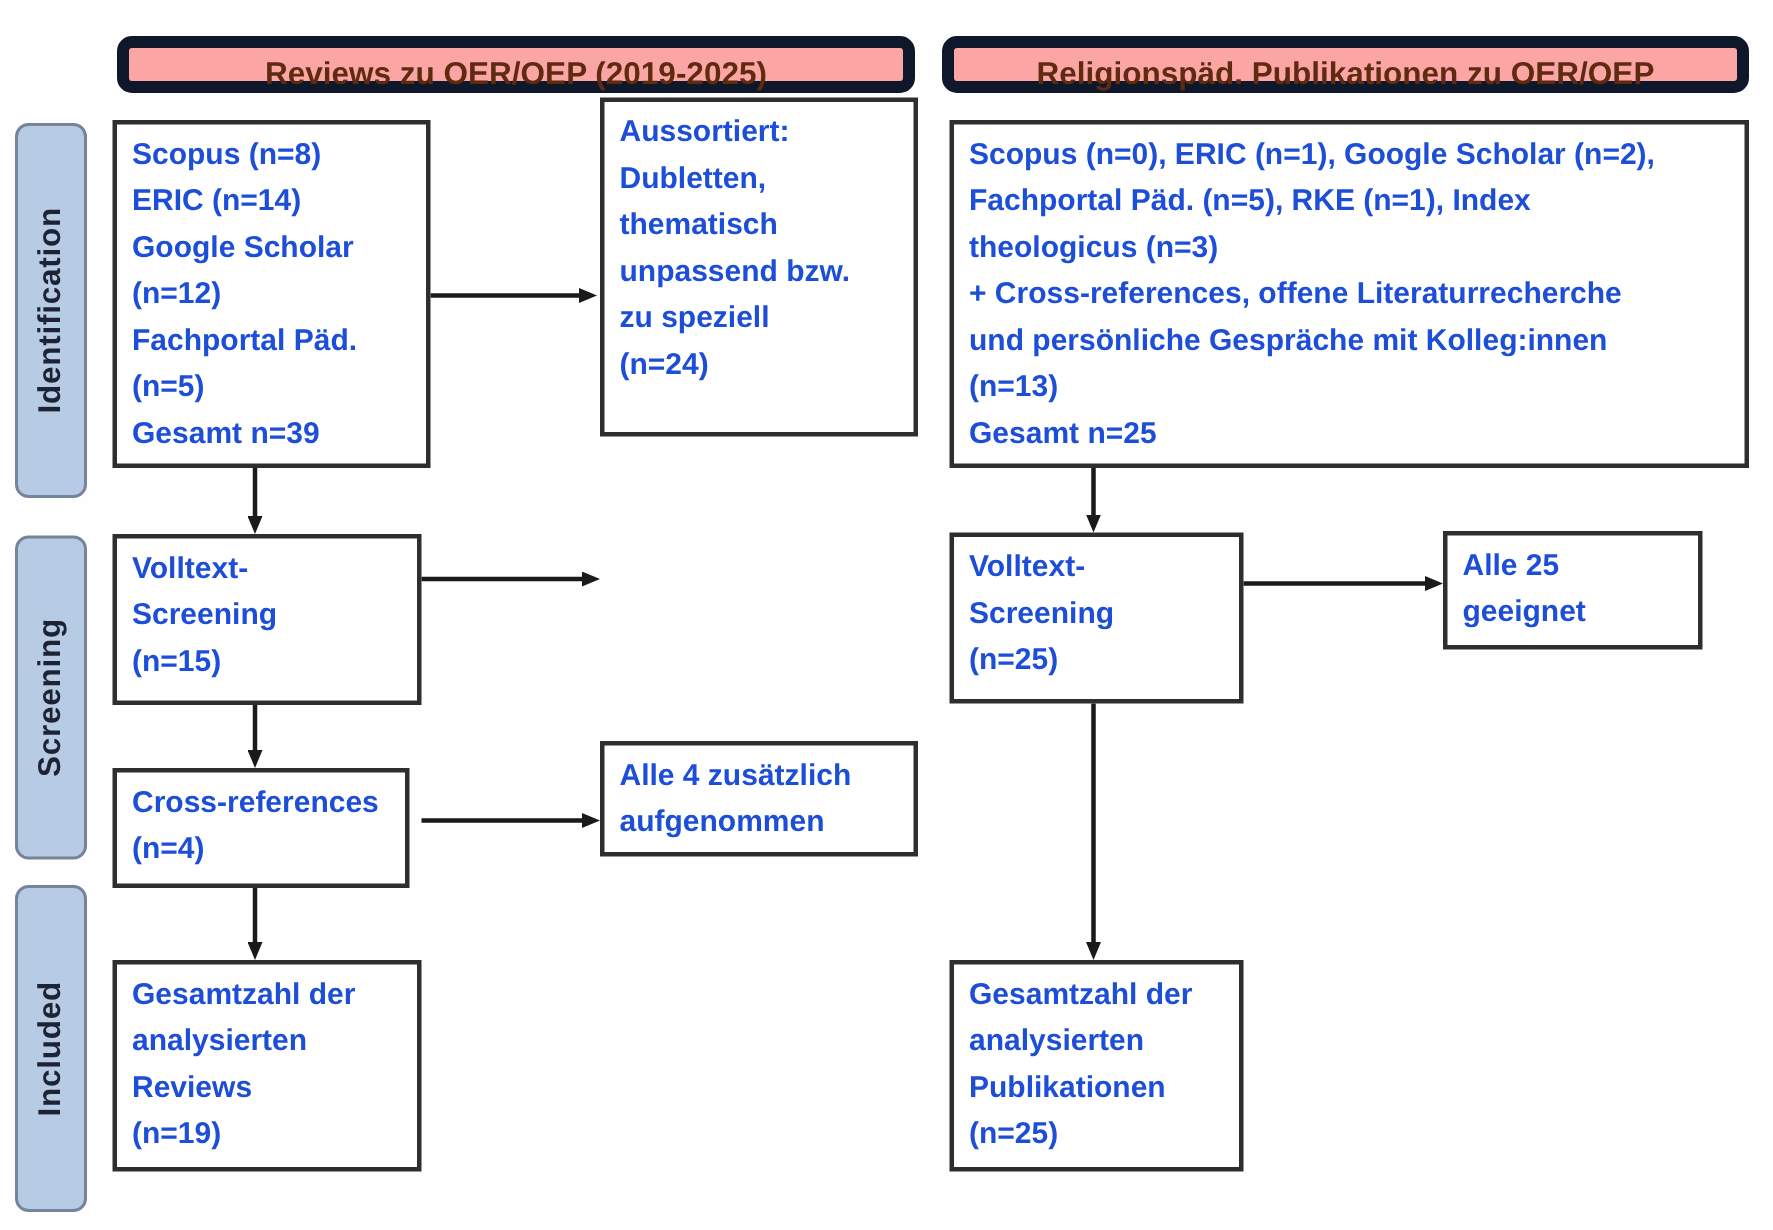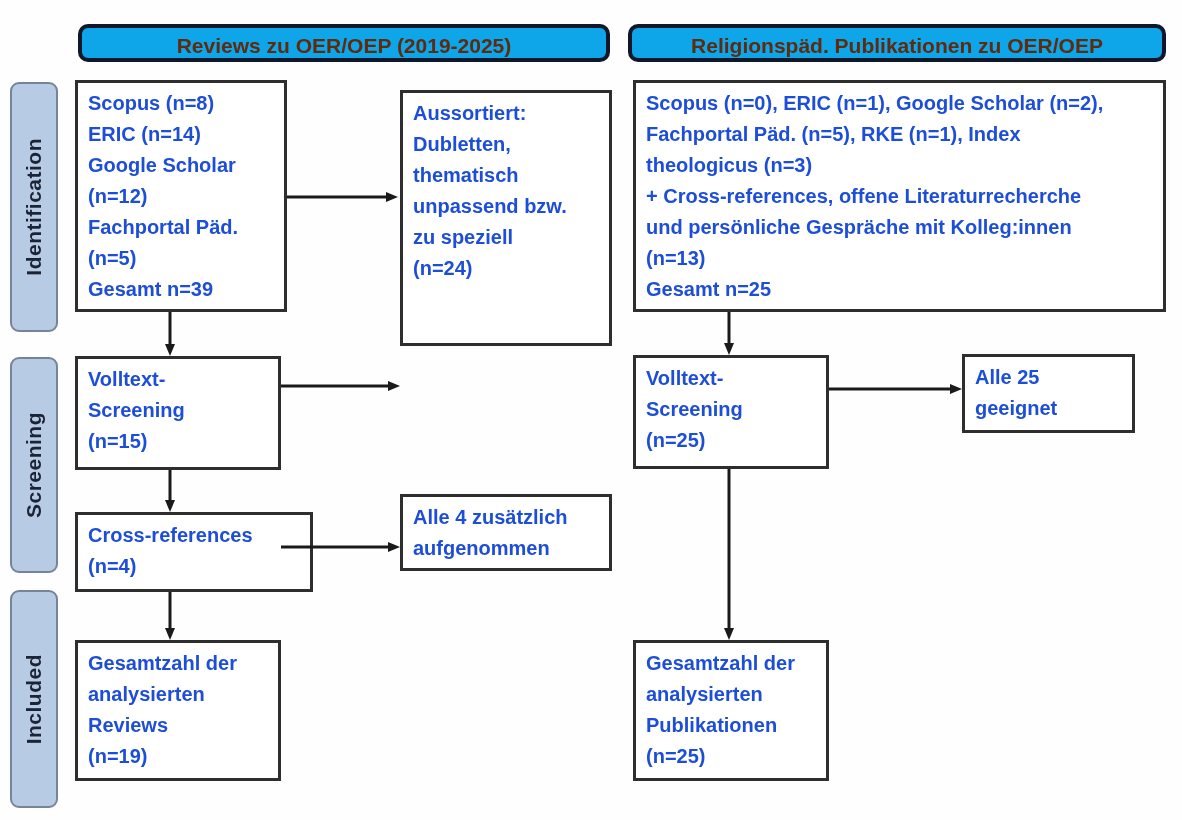--- a/index.html
+++ b/index.html
@@ -5,22 +5,22 @@
   html,body{margin:0;padding:0;background:#ffffff;}
   #canvas{
     position:relative;
     width:1182px;height:820px;
     background:#fefefe;
     font-family:"Liberation Sans", sans-serif;
     overflow:hidden;
   }
   .header{
     position:absolute;
-    background:#0ea5e9;
-    border:4px solid #0f172a;
+    background:#fca5a5;
+    border:8px solid #0f172a;
     border-radius:10px;
     color:#5E2B10;
     font-size:21px;font-weight:700;
     text-align:center;
     height:38px;line-height:36px;
     box-sizing:border-box;
   }
   .stage{
     position:absolute;
     background:#B8CBE4;
@@ -73,30 +73,30 @@
     <span>Included</span>
   </div>
 
   <div class="fbox" style="left:75px;top:80px;width:212px;height:232px;">Scopus (n=8)
 ERIC (n=14)
 Google Scholar
 (n=12)
 Fachportal Päd.
 (n=5)
 Gesamt n=39</div>
-  <div class="fbox" style="left:400px;top:90px;width:212px;height:256px;">Aussortiert:
+  <div class="fbox" style="left:400px;top:65px;width:212px;height:226px;">Aussortiert:
 Dubletten,
 thematisch
 unpassend bzw.
 zu speziell
 (n=24)</div>
   <div class="fbox" style="left:75px;top:356px;width:206px;height:114px;">Volltext-
 Screening
 (n=15)</div>
-  <div class="fbox" style="left:75px;top:512px;width:238px;height:80px;">Cross-references
+  <div class="fbox" style="left:75px;top:512px;width:198px;height:80px;">Cross-references
 (n=4)</div>
   <div class="fbox" style="left:400px;top:494px;width:212px;height:77px;">Alle 4 zusätzlich
 aufgenommen</div>
   <div class="fbox" style="left:75px;top:640px;width:206px;height:141px;">Gesamtzahl der
 analysierten
 Reviews
 (n=19)</div>
 
   <div class="fbox" style="left:633px;top:80px;width:533px;height:232px;">Scopus (n=0), ERIC (n=1), Google Scholar (n=2),
 Fachportal Päd. (n=5), RKE (n=1), Index

